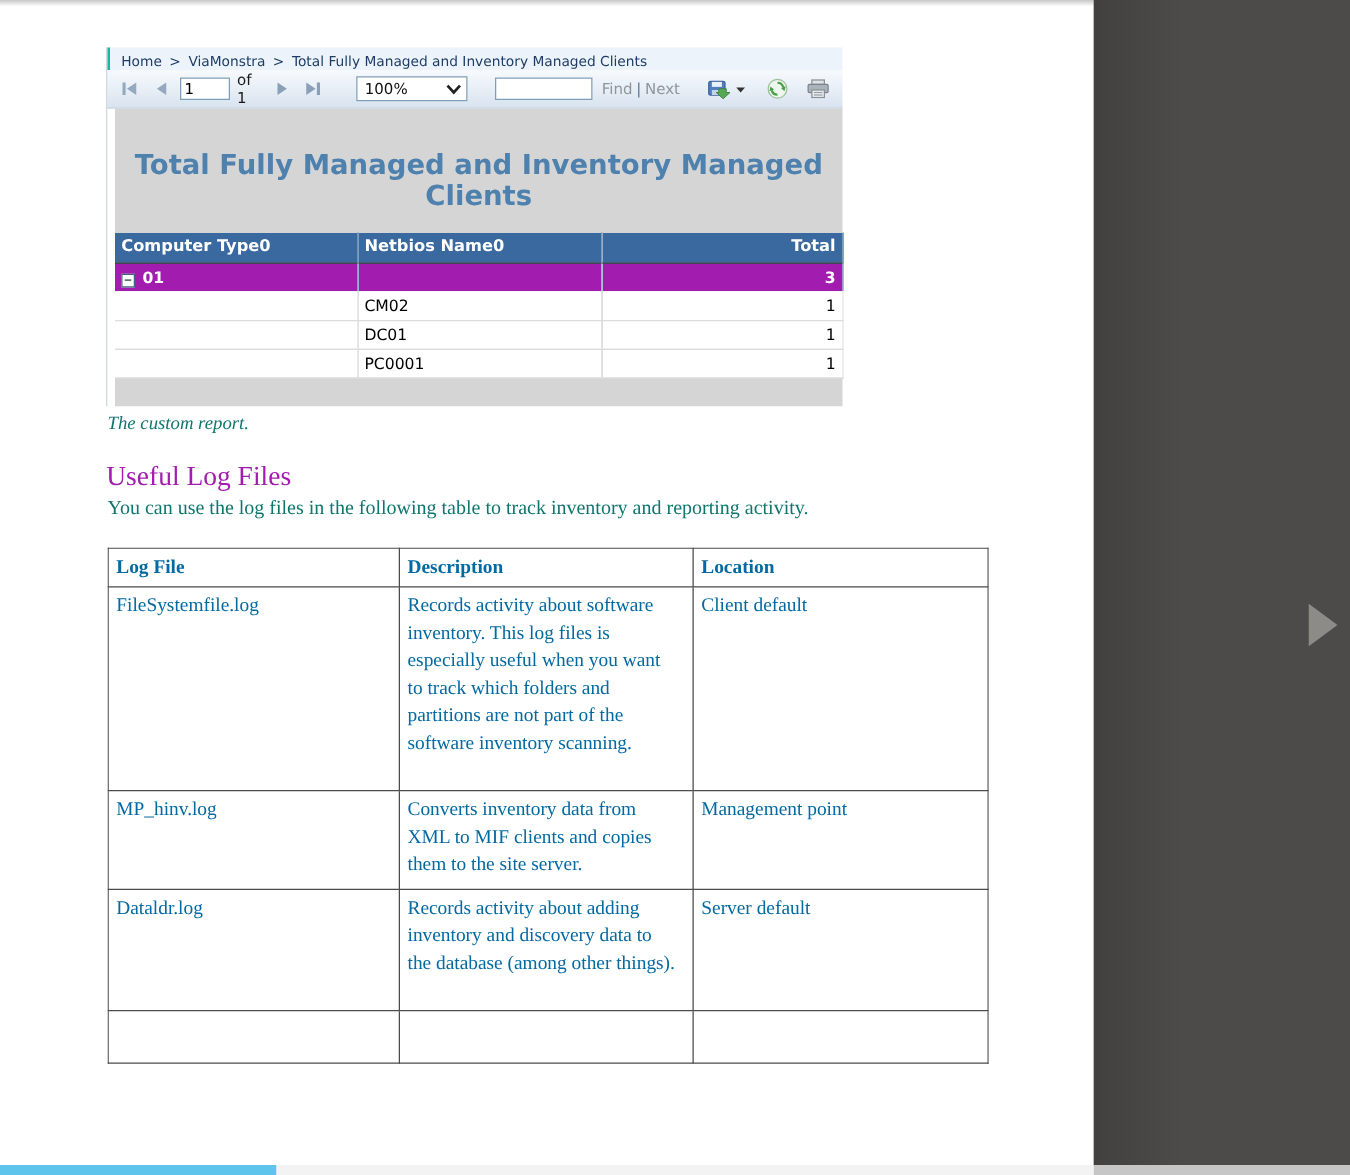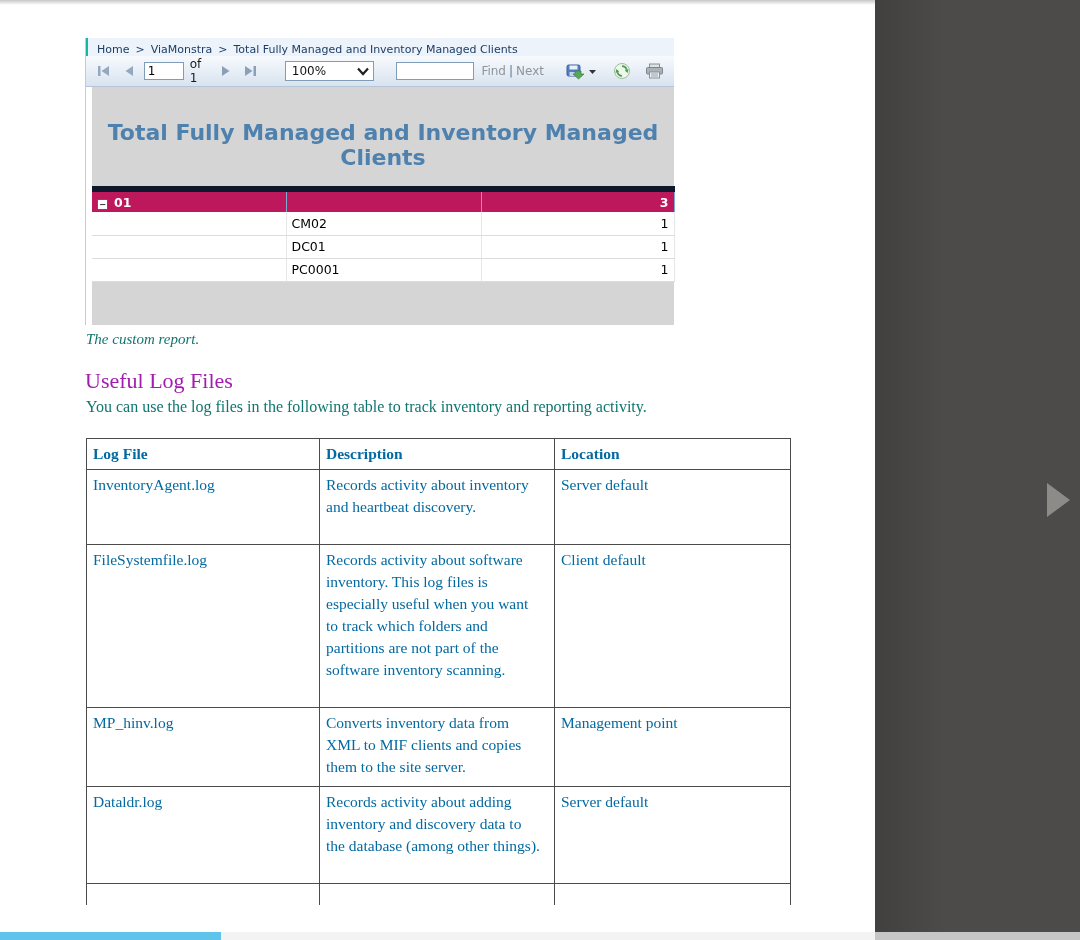--- a/index.html
+++ b/index.html
@@ -46,22 +46,22 @@
 
   .rv-body { height:238px; background:#ffffff; }
   .rv-gray { margin-left:6px; height:100%; background:#d5d5d5; position:relative; }
   .rv-title { padding-top:33px; text-align:center; font-weight:bold; font-size:22px;
               color:#4e81ae; letter-spacing:0px; }
   .rv-table { position:absolute; left:0; top:99px; width:582px; border-collapse:collapse;
               table-layout:fixed; }
   .rv-table td { overflow:hidden; white-space:nowrap; }
   .rv-table tr.h td { background:#39699e; color:#fff; font-weight:bold; font-size:13px;
                       height:24px; padding:0 5px; border-right:1px solid #5d88b5; }
-  .rv-table tr.g td { background:#be185d; color:#fff; font-weight:bold; font-size:12.5px;
-                      height:23px; padding:0 5px; border-top:6px solid #0f172a;
+  .rv-table tr.g td { background:#a21caf; color:#fff; font-weight:bold; font-size:12.5px;
+                      height:23px; padding:0 5px; border-top:1px solid #0f172a;
                       border-right:1px solid #7ea9d1; }
   .rv-table tr.d td { background:#fff; color:#000; font-size:12.5px; height:23px;
                       padding:0 5px; border-bottom:1px solid #dcdcdc;
                       border-right:1px solid #e7e7e7; }
   .rv-table td.num { text-align:right; }
   .xbox { display:inline-block; width:11px; height:11px; background:#fff;
           border:1px solid #41637f; color:#000; font-size:10px; line-height:9px;
           text-align:center; font-weight:normal; margin-right:6px; vertical-align:-1px;
           cursor:pointer; font-family:"DejaVu Sans Mono",monospace; }
 
@@ -173,20 +173,25 @@
     <div class="rv-gray">
       <div class="rv-title">Total Fully Managed and Inventory Managed Clients</div>
 
       <table class="rv-table">
         <colgroup>
             <col style="width:194px">
             <col style="width:195px">
             <col style="width:193px">
           </colgroup>
         <tbody>
+            <tr class="h">
+          <td>Computer Type0</td>
+          <td>Netbios Name0</td>
+          <td class="num">Total</td>
+        </tr>
         <tr class="g">
           <td><span class="xbox">−</span><span>01</span></td>
           <td></td>
           <td class="num">3</td>
         </tr>
         <tr class="d">
           <td></td>
           <td>CM02</td>
           <td class="num">1</td>
         </tr>
@@ -216,25 +221,20 @@
         <col style="width:233px">
         <col style="width:235px">
         <col style="width:236px">
       </colgroup>
     <tbody>
         <tr>
       <th>Log File</th>
       <th>Description</th>
       <th>Location</th>
     </tr>
-    <tr class="lr1">
-      <td>InventoryAgent.log</td>
-      <td>Records activity about inventory and heartbeat discovery.</td>
-      <td>Server default</td>
-    </tr>
     <tr class="lr2">
       <td>FileSystemfile.log</td>
       <td>Records activity about software inventory. This log files is especially useful when you want to track which folders and partitions are not part of the software inventory scanning.</td>
       <td>Client default</td>
     </tr>
     <tr class="lr3">
       <td>MP_hinv.log</td>
       <td>Converts inventory data from XML to MIF clients and copies them to the site server.</td>
       <td>Management point</td>
     </tr>

